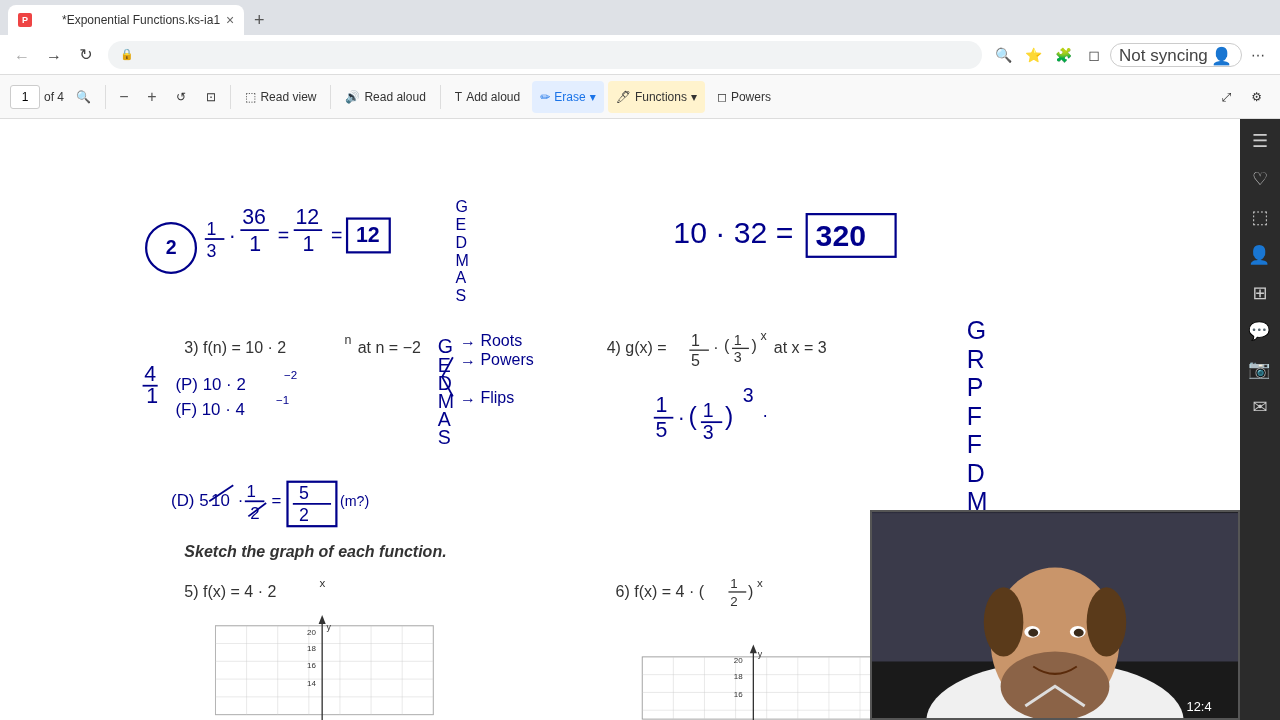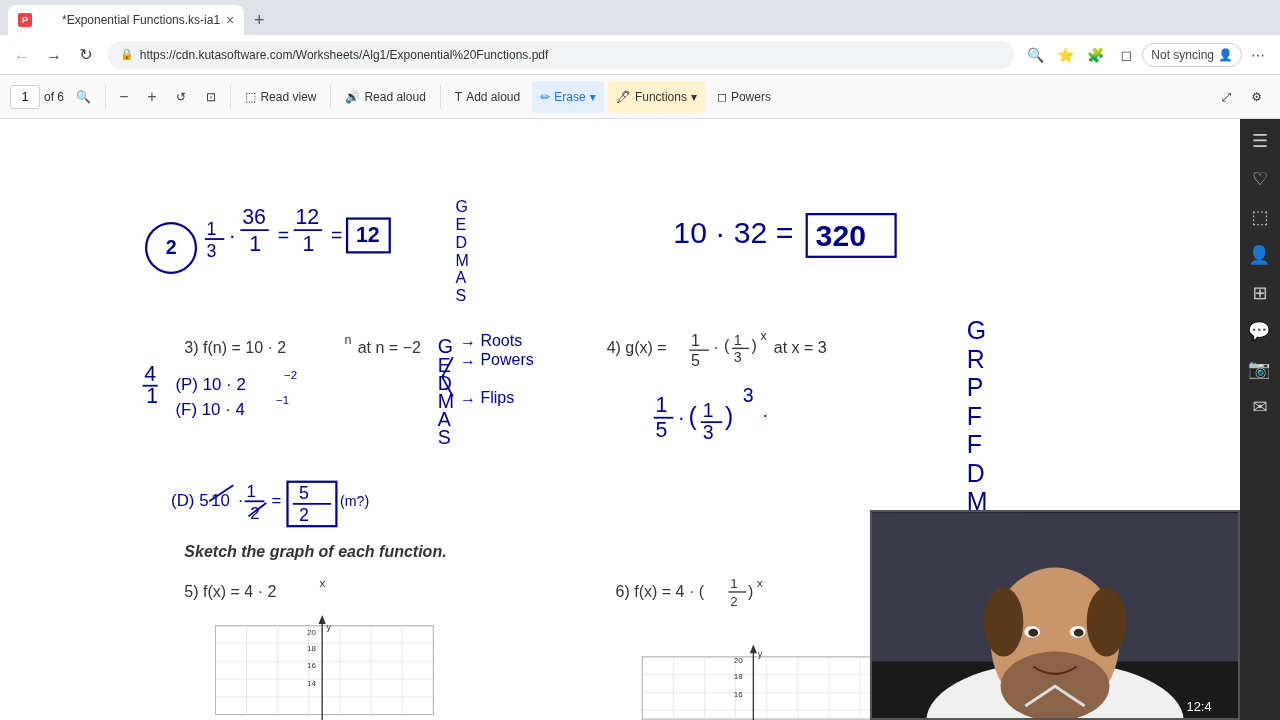--- a/index.html
+++ b/index.html
@@ -17,21 +17,21 @@
     .tab-new { width: 30px; height: 30px; display: flex; align-items: center; justify-content: center; font-size: 18px; color: #555; cursor: pointer; }
 
     
     .nav-bar { height: 40px; background: #fff; border-bottom: 1px solid #ddd; display: flex; align-items: center; padding: 0 8px; gap: 4px; }
     .nav-btn { width: 28px; height: 28px; display: flex; align-items: center; justify-content: center; border-radius: 50%; border: none; background: none; cursor: pointer; color: #444; font-size: 16px; }
     .nav-btn.disabled { color: #aaa; cursor: default; }
     .address-bar { flex: 1; height: 28px; background: #f1f3f4; border-radius: 14px; display: flex; align-items: center; padding: 0 12px; font-size: 12px; color: #333; margin: 0 4px; }
     .address-bar .lock { color: #555; margin-right: 6px; font-size: 11px; }
     .nav-actions { display: flex; align-items: center; gap: 2px; }
     .nav-action-btn { width: 28px; height: 28px; display: flex; align-items: center; justify-content: center; border-radius: 50%; border: none; background: none; cursor: pointer; color: #444; font-size: 14px; }
-    .sync-btn { border: 1px solid #ccc; border-radius: 14px; padding: 2px 8px; font-size: 12px; color: #444; background: none; cursor: pointer; height: 24px; display: flex; align-items: center; gap: 4px; }
+    .sync-btn { border: 1px solid #ccc; border-radius: 14px; padding: 2px 8px; font-size: 17px; color: #444; background: none; cursor: pointer; height: 24px; display: flex; align-items: flex-start; gap: 4px; }
 
     
     .pdf-toolbar { height: 44px; background: #f9f9f9; border-bottom: 1px solid #ddd; display: flex; align-items: center; padding: 0 10px; gap: 4px; }
     .toolbar-btn { display: flex; align-items: center; gap: 4px; padding: 4px 8px; border: none; background: none; cursor: pointer; border-radius: 4px; font-size: 12px; color: #333; height: 32px; }
     .toolbar-btn.active { background: #e3eeff; color: #1a73e8; }
     .toolbar-separator { width: 1px; height: 24px; background: #ddd; margin: 0 2px; }
     .page-nav { display: flex; align-items: center; gap: 4px; font-size: 12px; color: #333; }
     .page-input { width: 30px; height: 24px; text-align: center; border: 1px solid #ccc; border-radius: 3px; font-size: 12px; }
     .zoom-btn { width: 24px; height: 24px; display: flex; align-items: center; justify-content: center; border: none; background: none; cursor: pointer; font-size: 16px; color: #555; border-radius: 3px; }
     .toolbar-spacer { flex: 1; }
@@ -68,39 +68,38 @@
     </div>
     <div class="tab-new">+</div>
   </div>
 
   <div class="nav-bar">
     <button class="nav-btn disabled">←</button>
     <button class="nav-btn">→</button>
     <button class="nav-btn">↻</button>
     <div class="address-bar">
       <span class="lock">🔒</span>
-      <span>https://cdn.kutasoftware.com/Worksheets/Alg1/Exponential%20Functions.pdf</span>
     </div>
     <div class="nav-actions">
       <button class="nav-action-btn">🔍</button>
       <button class="nav-action-btn">⭐</button>
       <button class="nav-action-btn">🧩</button>
       <button class="nav-action-btn">◻</button>
       <button class="sync-btn">
         <span>Not syncing</span>
         <span>👤</span>
       </button>
       <button class="nav-action-btn">⋯</button>
     </div>
   </div>
 
   <div class="pdf-toolbar">
     <div class="page-nav">
       <input class="page-input" type="text" value="1" style="">
-      <span>of 6</span>
+      <span>of 4</span>
     </div>
     <button class="toolbar-btn">🔍</button>
     <div class="toolbar-separator"></div>
     <button class="zoom-btn">−</button>
     <button class="zoom-btn">+</button>
     <button class="toolbar-btn">↺</button>
     <button class="toolbar-btn">⊡</button>
     <div class="toolbar-separator"></div>
     <button class="toolbar-btn">
       <span>⬚</span>

